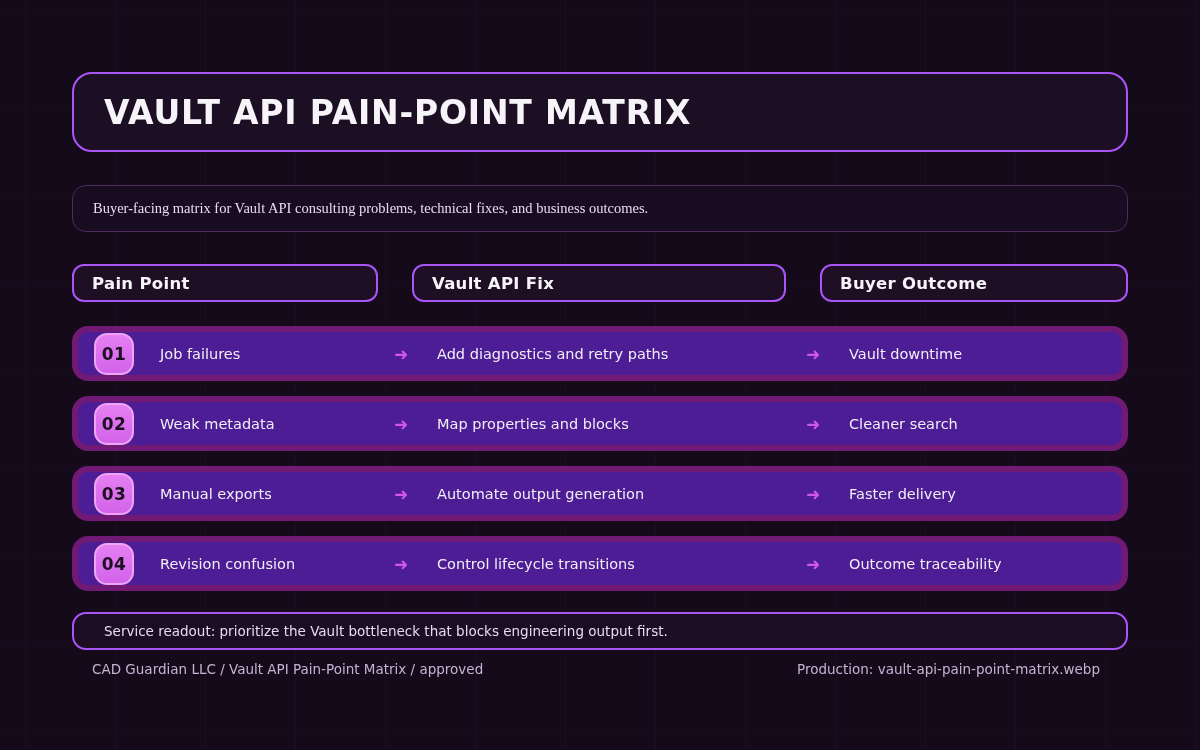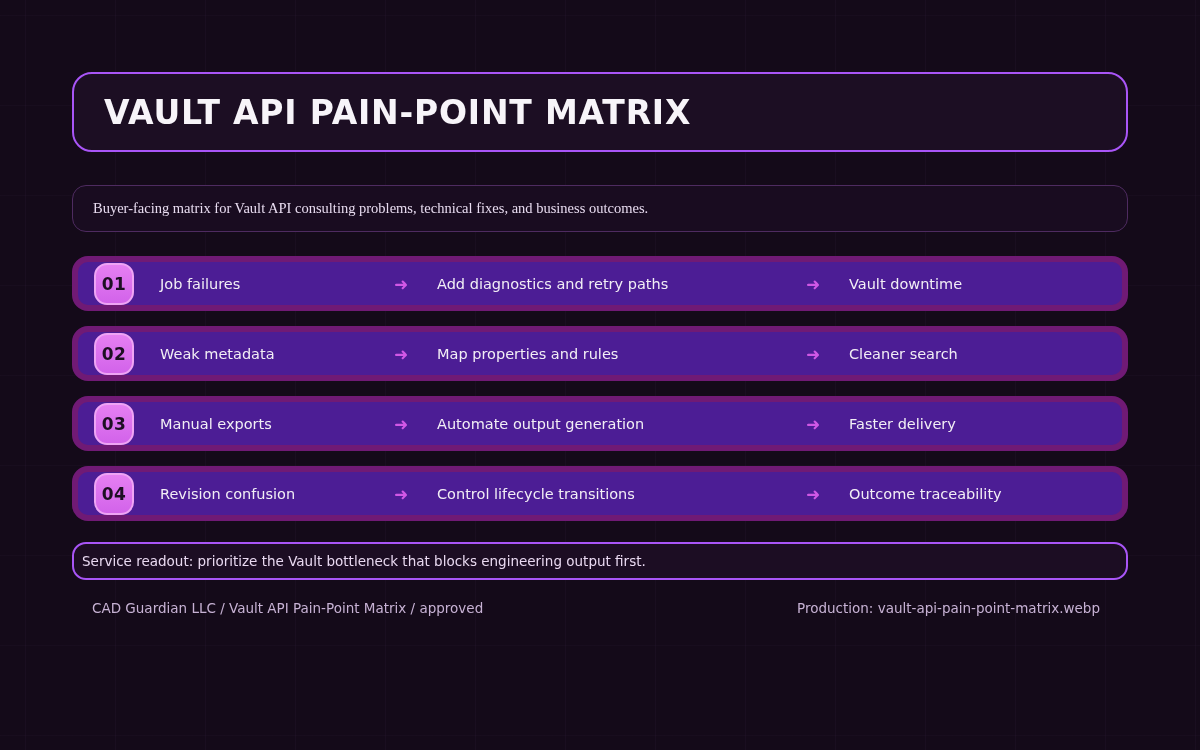--- a/index.html
+++ b/index.html
@@ -63,61 +63,66 @@
     border:2px solid #efa4f5;box-sizing:border-box;
     display:flex;align-items:center;justify-content:center;
     color:#1d0f23;font-size:17px;font-weight:800;letter-spacing:0.5px;
   }
   .cell{color:#f2eef5;font-size:14.5px;}
   .arrow{color:#d158e6;font-size:17px;text-align:center;}
   .readout-box{
     margin-top:21px;height:38px;
     border:2px solid #a955f7;border-radius:14px;
     background:#1c0d23;box-sizing:border-box;
-    display:flex;align-items:center;padding-left:8px;
+    display:flex;align-items:center;padding-left:30px;
   }
   .readout-box span{color:#e9d9f1;font-size:13.5px;}
   .footer{
-    margin-top:20px;display:flex;justify-content:space-between;
+    margin-top:11px;display:flex;justify-content:space-between;
     padding:0 28px 0 20px;
   }
   .footer span{color:#c7b2d4;font-size:13.5px;}
 </style>
 </head>
 <body>
 
 <div class="grid-overlay"></div>
 
 <div class="wrap">
 
   <div class="title-box">
     <h1>VAULT API PAIN-POINT MATRIX</h1>
   </div>
 
   <div class="subtitle-box">
     <span>Buyer-facing matrix for Vault API consulting problems, technical fixes, and business outcomes.</span>
   </div>
 
+  <div class="col-headers">
+    <div class="col-header c1">Pain Point</div>
+    <div class="col-header c2">Vault API Fix</div>
+    <div class="col-header c3">Buyer Outcome</div>
+  </div>
 
   <div class="rows">
 
     <div class="matrix-row">
       <div class="badge">01</div>
       <div class="cell">Job failures</div>
       <div class="arrow">➜</div>
       <div class="cell">Add diagnostics and retry paths</div>
       <div class="arrow">➜</div>
       <div class="cell">Vault downtime</div>
     </div>
 
     <div class="matrix-row">
       <div class="badge">02</div>
       <div class="cell">Weak metadata</div>
       <div class="arrow">➜</div>
-      <div class="cell">Map properties and rules</div>
+      <div class="cell">Map properties and blocks</div>
       <div class="arrow">➜</div>
       <div class="cell">Cleaner search</div>
     </div>
 
     <div class="matrix-row">
       <div class="badge">03</div>
       <div class="cell">Manual exports</div>
       <div class="arrow">➜</div>
       <div class="cell">Automate output generation</div>
       <div class="arrow">➜</div>

